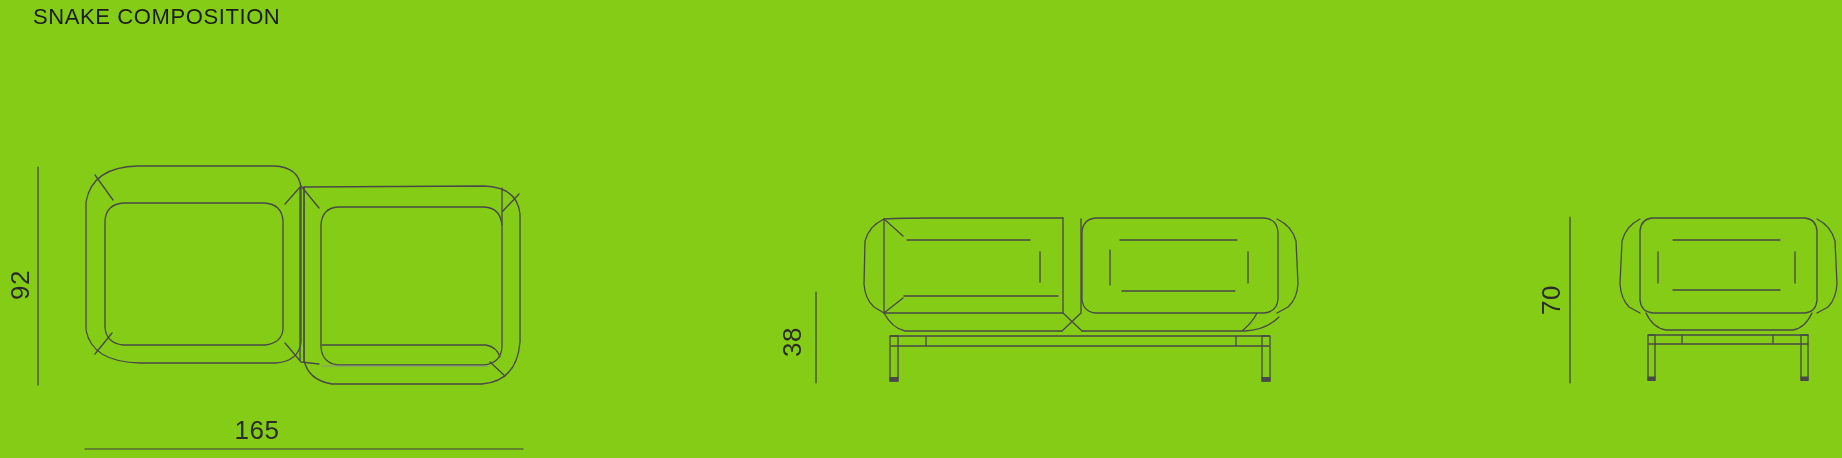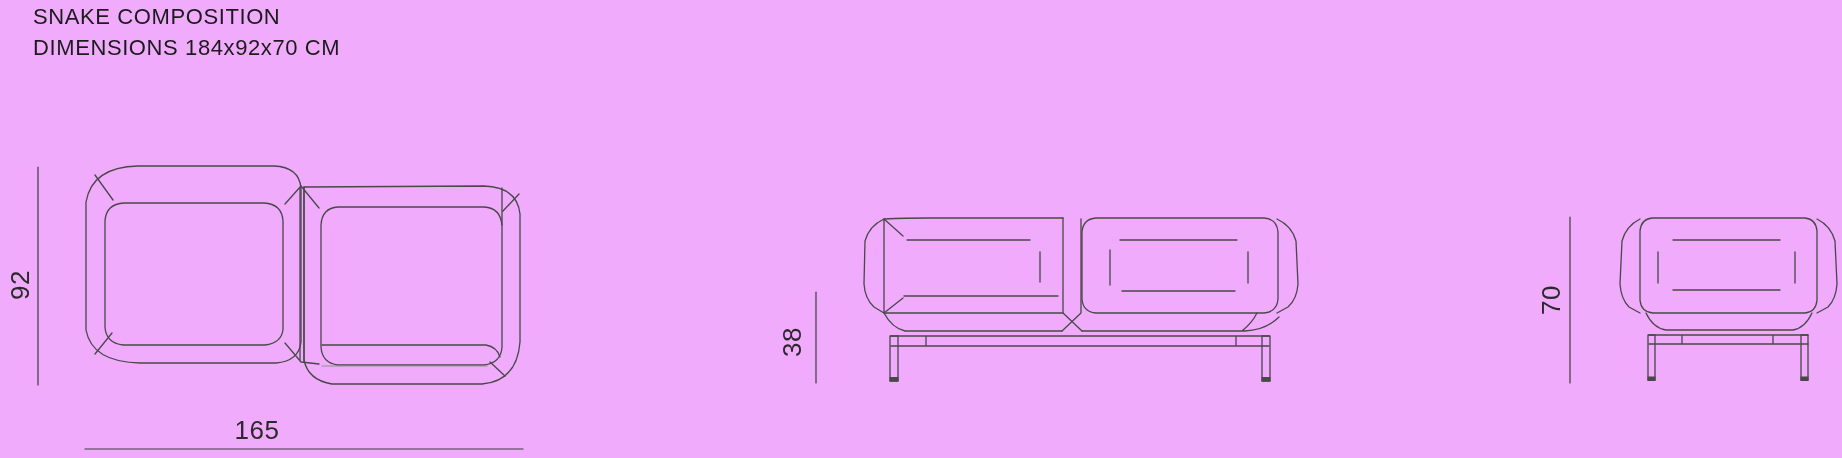--- a/index.html
+++ b/index.html
@@ -1,19 +1,19 @@
 <!DOCTYPE html>
 <html><head>
 <meta charset="utf-8">
 <style>
   html,body{margin:0;padding:0;background:#ffffff;}
   .stage{
     position:relative;
     width:1842px;height:458px;
-    background:#f0abfc;
+    background:#84cc16;
     font-family:"Liberation Sans", sans-serif;
     overflow:hidden;
   }
   .title-block{
     position:absolute;left:33px;top:1px;
   }
   .title-line{
     font-size:22px;line-height:31px;letter-spacing:0.6px;
     color:#1b1b1b;white-space:nowrap;
   }
@@ -28,21 +28,20 @@
     transform:translate(-50%,-50%) rotate(-90deg);
   }
 </style>
 </head>
 <body>
 
 <div class="stage">
 
   <div class="title-block">
     <div class="title-line">SNAKE COMPOSITION</div>
-    <div class="title-line">DIMENSIONS 184x92x70 CM</div>
   </div>
 
   <svg class="canvas" width="1842" height="458" viewBox="0 0 1842 458" fill="none">
 
     <g stroke-width="1.2" stroke-linecap="round" stroke="#3d3d3d">
       <path d="M38,167 L38,385"></path>
       <path d="M85,449 L523,449"></path>
       <path d="M816,292 L816,383"></path>
       <path d="M1570,217 L1570,383"></path>
     </g>

